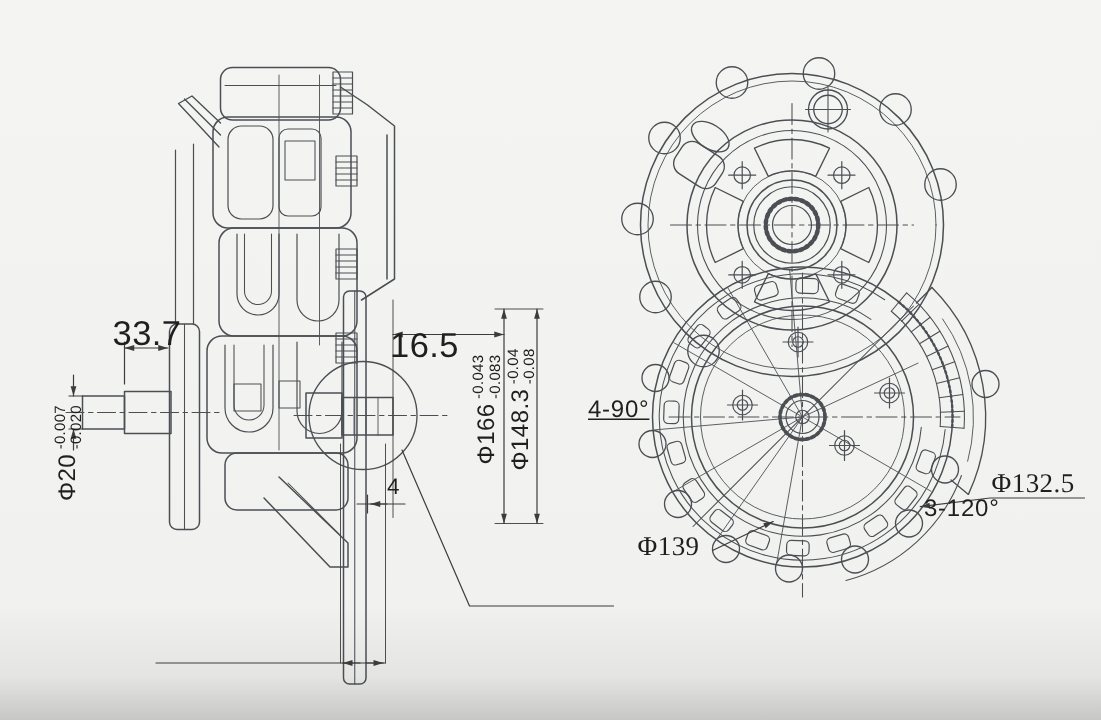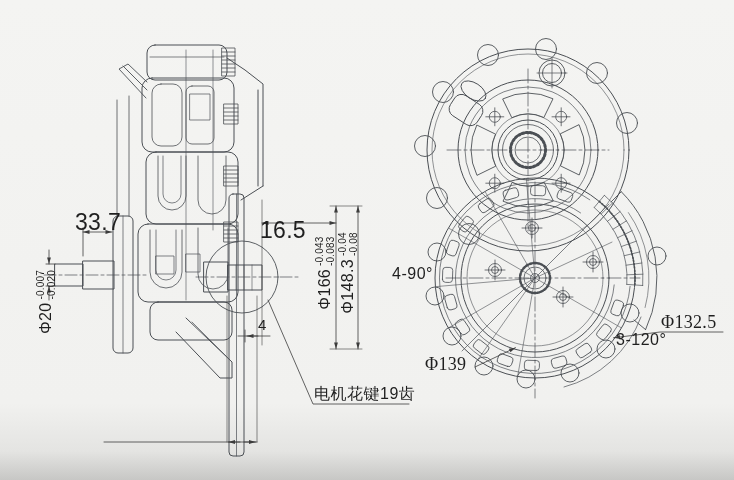--- a/index.html
+++ b/index.html
@@ -271,24 +271,23 @@
 </div>
 
 <div class="lbl rot r90" style="left:298px;top:261px;width:100px;height:24px;">
   <span class="nom">Φ148.3</span>
   <span class="tol">
     <i style="font-style:normal">-0.04</i>
     <i style="font-style:normal">-0.08</i>
   </span>
 </div>
 
-<div class="lbl cn" style="left:314px;top:386px;">电机花键19齿</div>
-
-
-<div class="lbl cn" style="left:392px;top:266px;">4-90°</div>
+
+
+<div class="lbl cn" style="left:392px;top:266px;text-decoration:underline;">4-90°</div>
 
 <div class="lbl dim-num-lg" style="left:425px;top:355px;">Φ139</div>
 
 <div class="lbl dim-num-lg" style="left:661px;top:313px;">Φ132.5</div>
 
 <div class="lbl cn" style="left:616px;top:332px;">3-120°</div>
 
 </div>
 
 </body></html>

